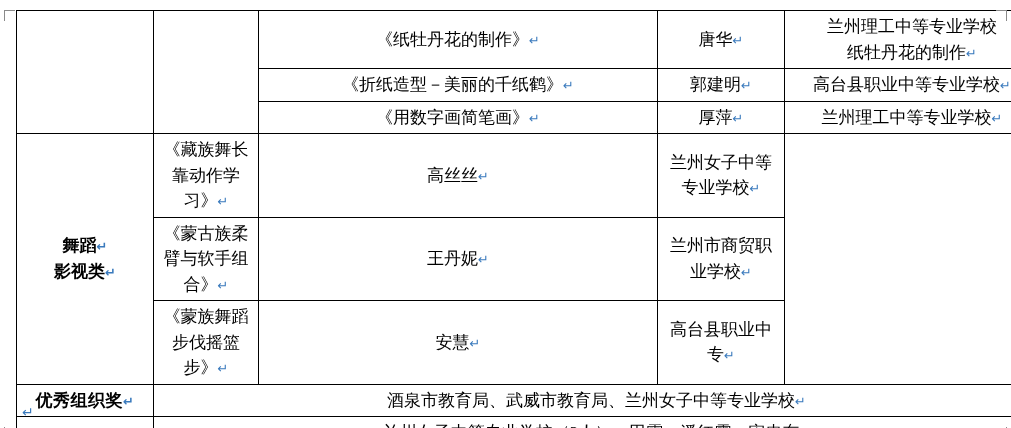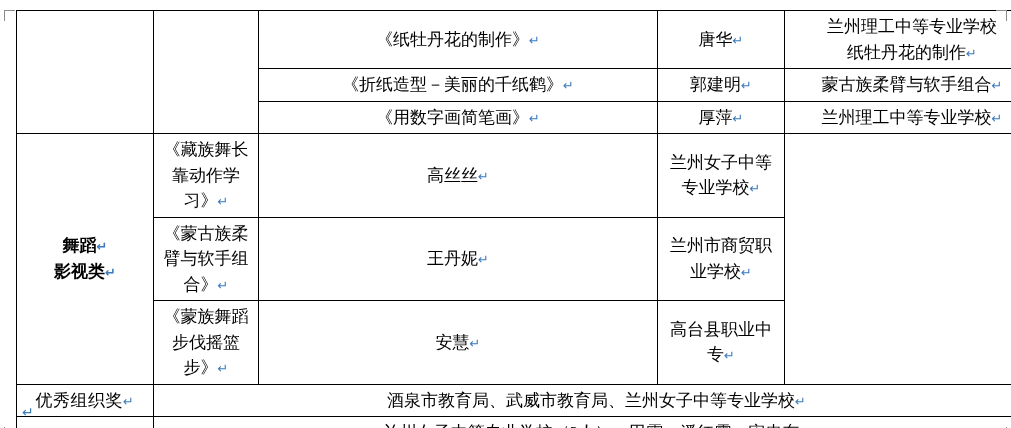--- a/index.html
+++ b/index.html
@@ -42,21 +42,21 @@
   td.col-a { width: 128px; }
   td.col-b { width: 96px; font-weight: bold; }
   td.col-c { width: 390px; }
   td.col-d { width: 118px; }
   td.col-e { width: 246px; }
 
   .cell-two-line {
     line-height: 1.45;
   }
   .label-bold {
-    font-weight: normal;
+    font-weight: bold;
     letter-spacing: 0.5px;
   }
   .left-text {
     text-align: left;
     padding-left: 8px;
   }
   .pilcrow {
     color: #3a7abd;
     font-size: 13px;
     vertical-align: baseline;
@@ -125,21 +125,21 @@
       </tr>
 
       <tr>
         <td class="col-c">
           <span>《折纸造型－美丽的千纸鹤》</span><span class="pilcrow">↵</span>
         </td>
         <td class="col-d">
           <span>郭建明</span><span class="pilcrow">↵</span>
         </td>
         <td class="col-e">
-          <span>蒙古族柔臂与软手组合</span><span class="pilcrow">↵</span>
+          <span>高台县职业中等专业学校</span><span class="pilcrow">↵</span>
         </td>
       </tr>
 
       <tr>
         <td class="col-c">
           <span>《用数字画简笔画》</span><span class="pilcrow">↵</span>
         </td>
         <td class="col-d">
           <span class="spell-red">厚萍</span><span class="pilcrow">↵</span>
         </td>

